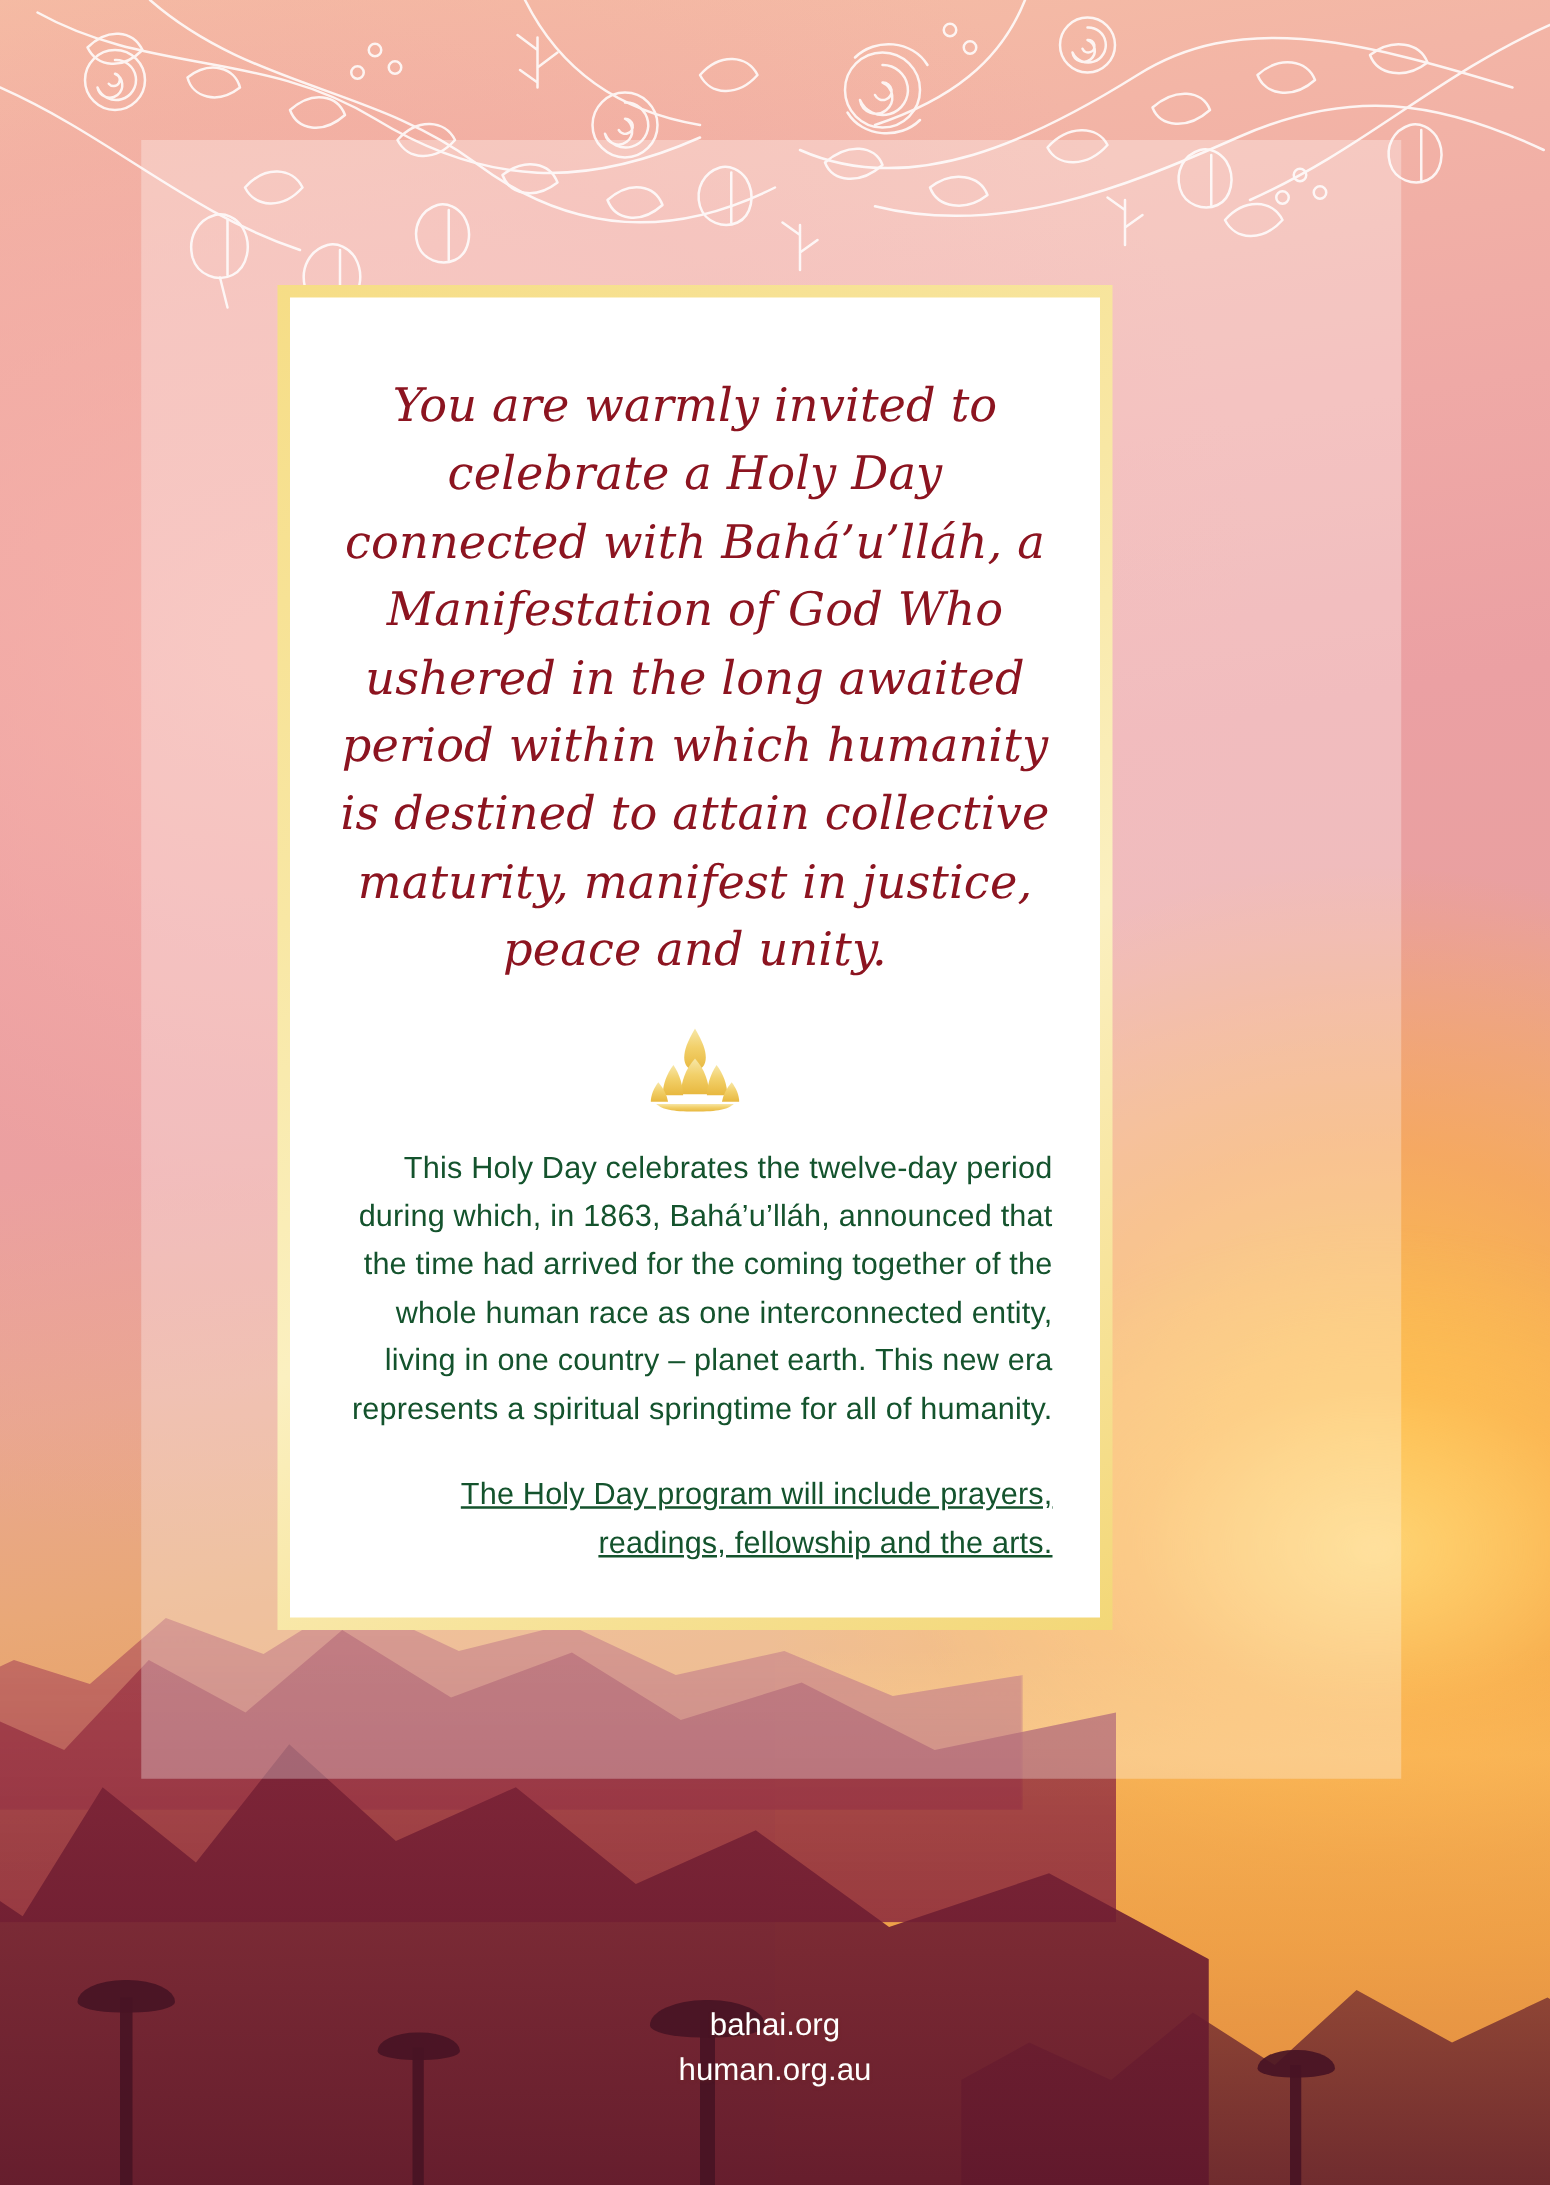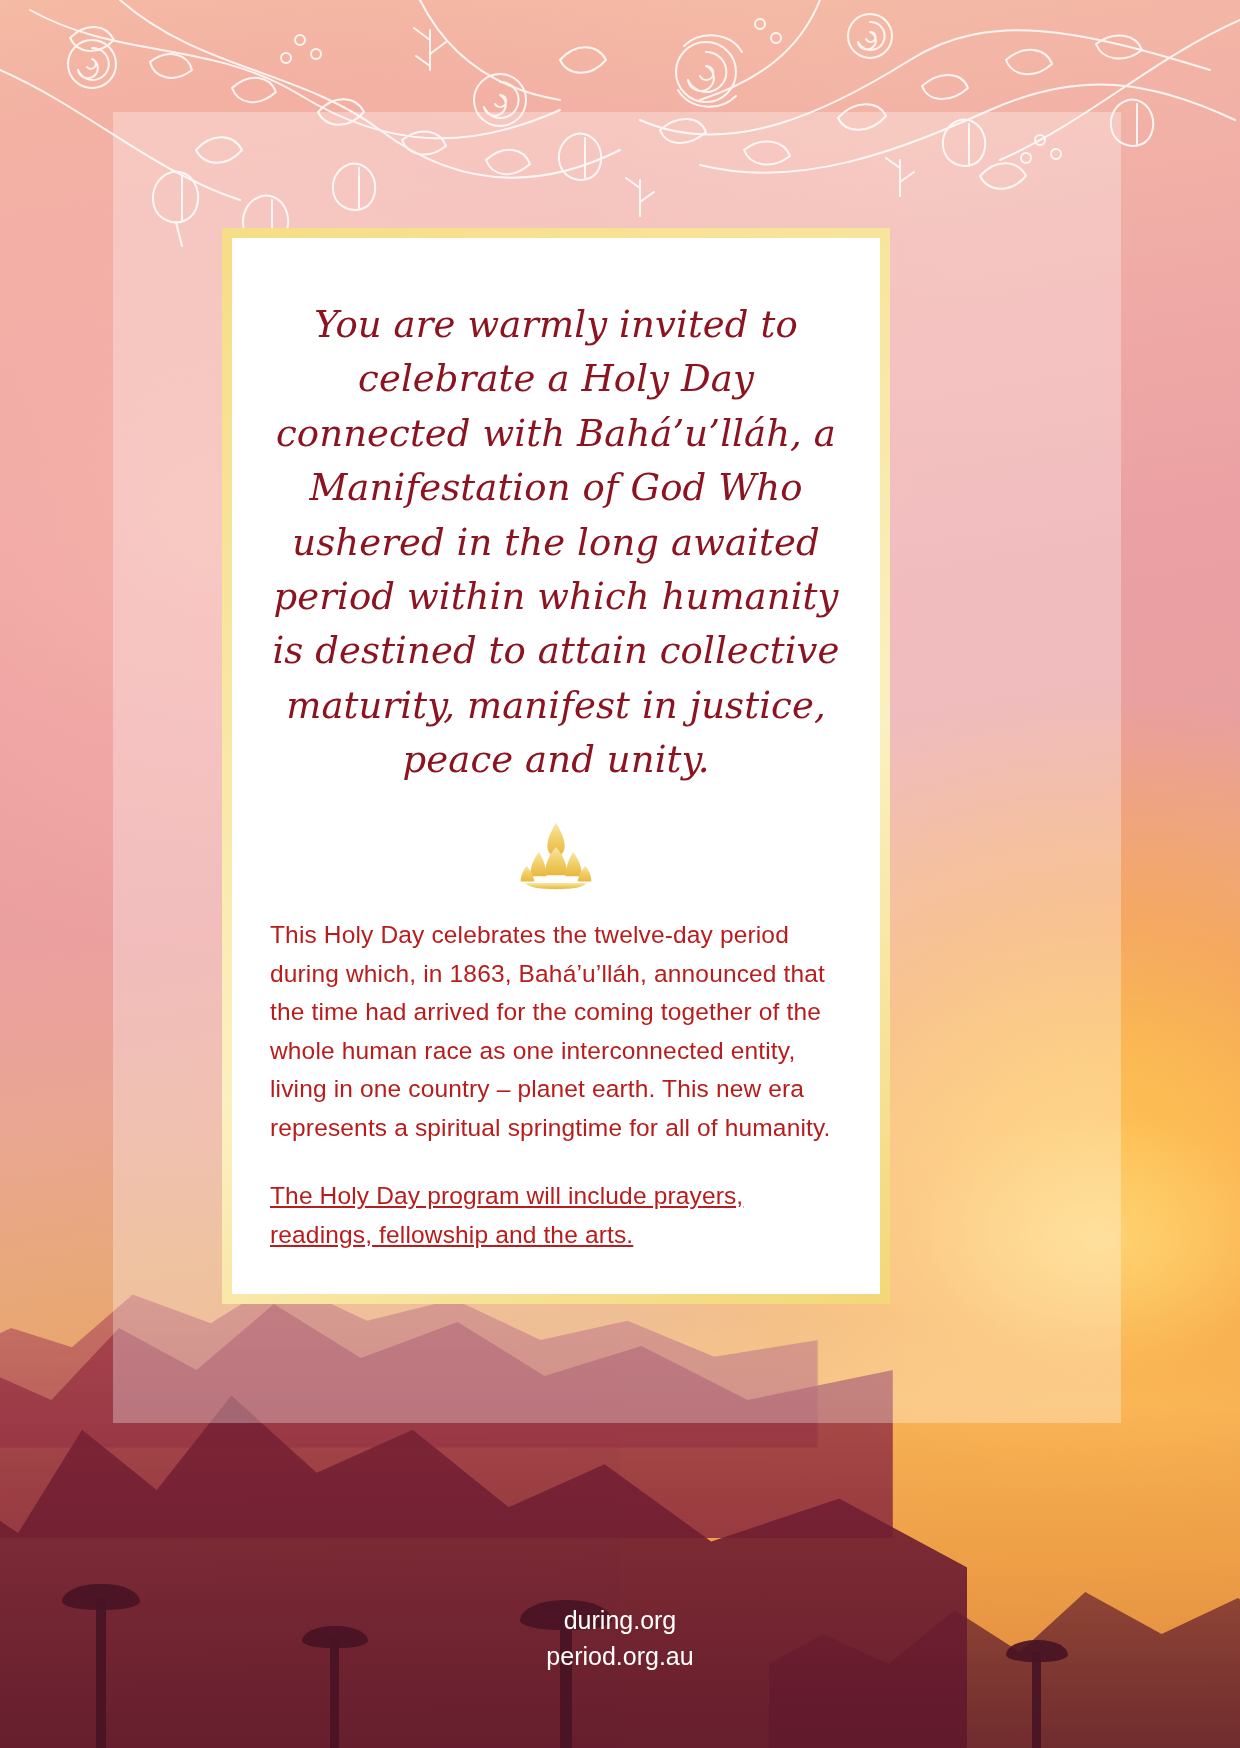--- a/index.html
+++ b/index.html
@@ -184,24 +184,24 @@
   }
 
   .ornament {
     margin: 34px 0 26px 0;
     width: 92px;
     height: 80px;
   }
 
   .body-text {
     font-family: "Liberation Sans", sans-serif;
-    color: #b91c1c;
+    color: #14532d;
     font-size: 24.5px;
     line-height: 1.57;
-    text-align: left;
+    text-align: right;
     margin: 0;
     letter-spacing: 0.15px;
   }
   .body-text + .body-text {
     margin-top: 30px;
     text-decoration: underline;
   }
 
   
   .footer {
@@ -357,17 +357,17 @@
       </svg>
 
       <p class="body-text">This Holy Day celebrates the twelve-day period during which, in 1863, Bahá’u’lláh, announced that the time had arrived for the coming together of the whole human race as one interconnected entity, living in one country – planet earth. This new era represents a spiritual springtime for all of humanity.</p>
 
       <p class="body-text">The Holy Day program will include prayers, readings, fellowship and the arts.</p>
 
     </div>
   </div>
 
   <div class="footer">
-    <span class="fline">during.org</span>
-    <span class="fline">period.org.au</span>
+    <span class="fline">bahai.org</span>
+    <span class="fline">human.org.au</span>
   </div>
 
 </div>
 
 </body></html>

